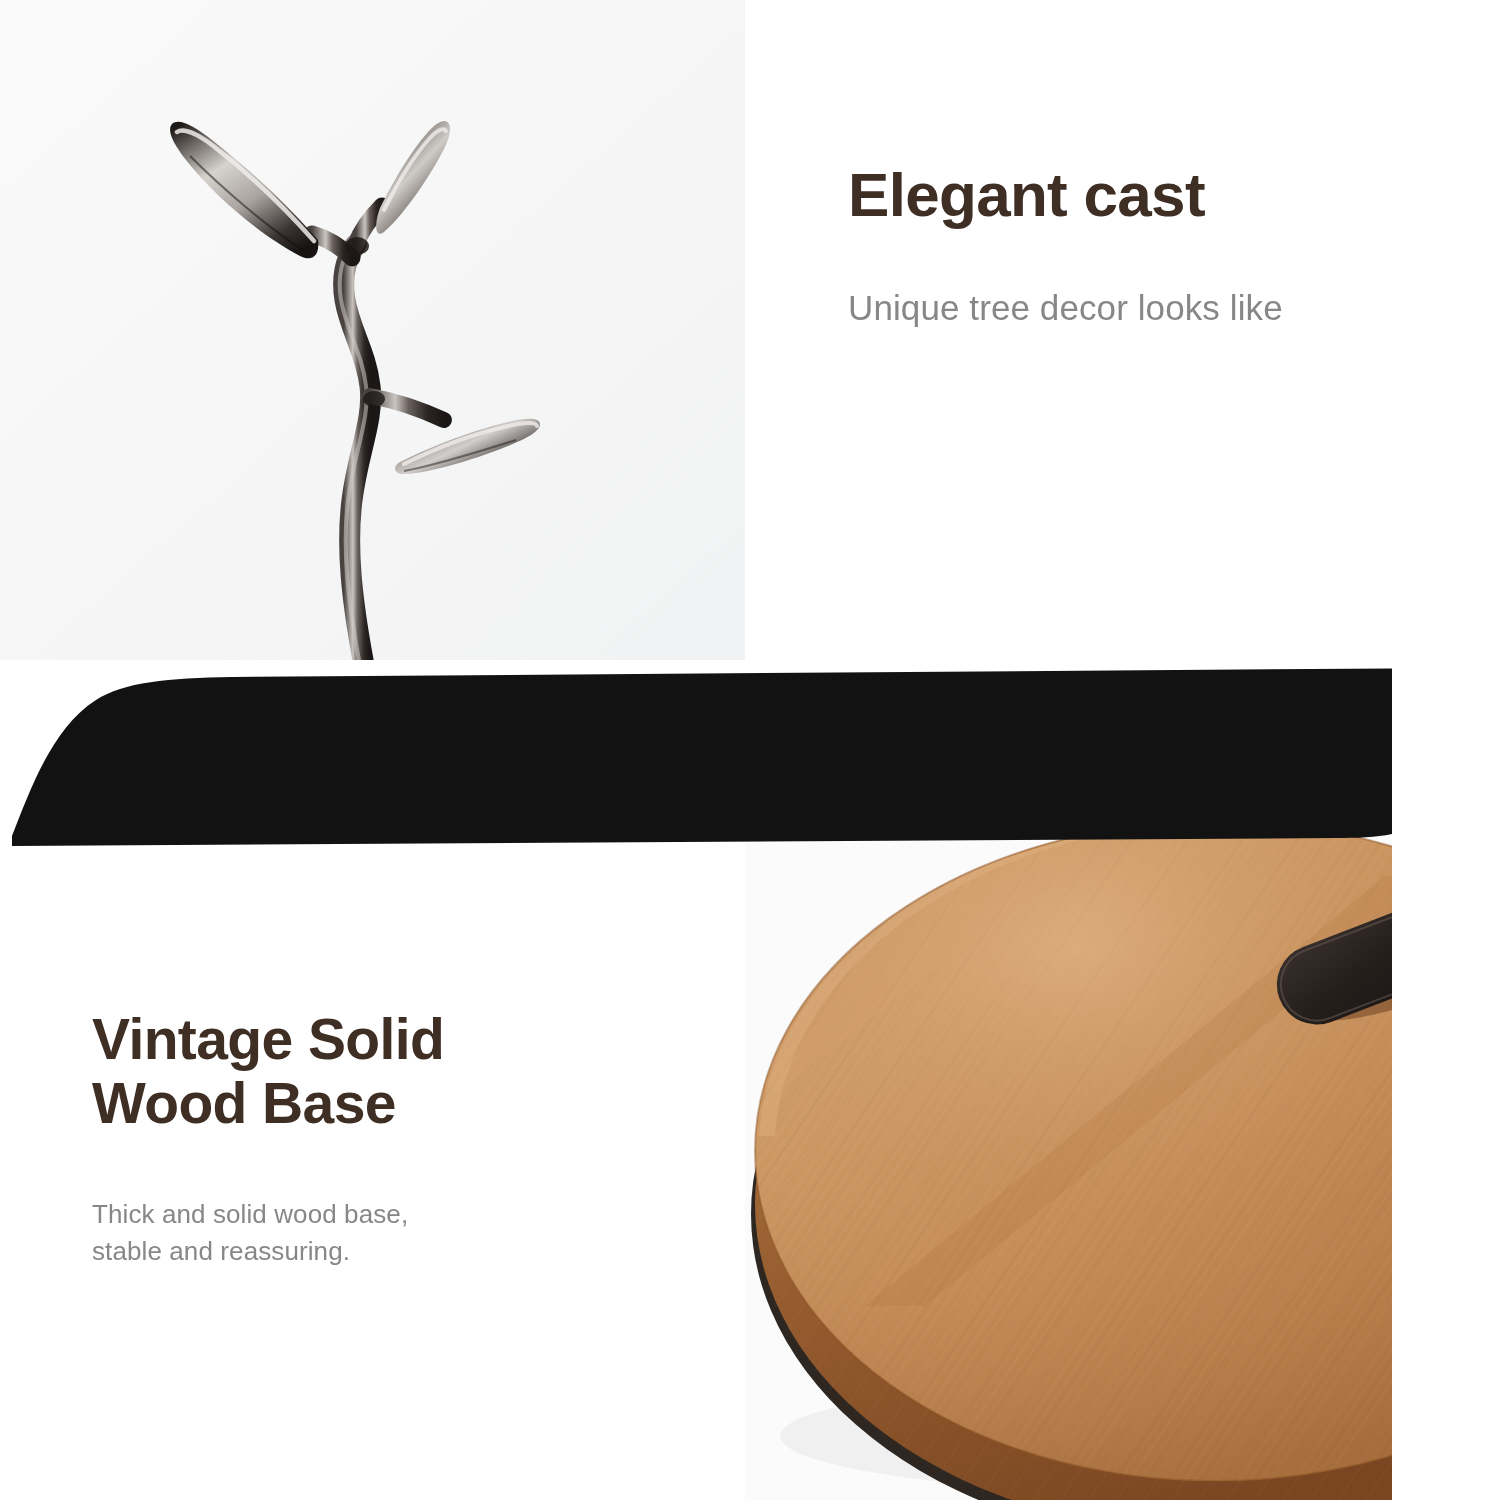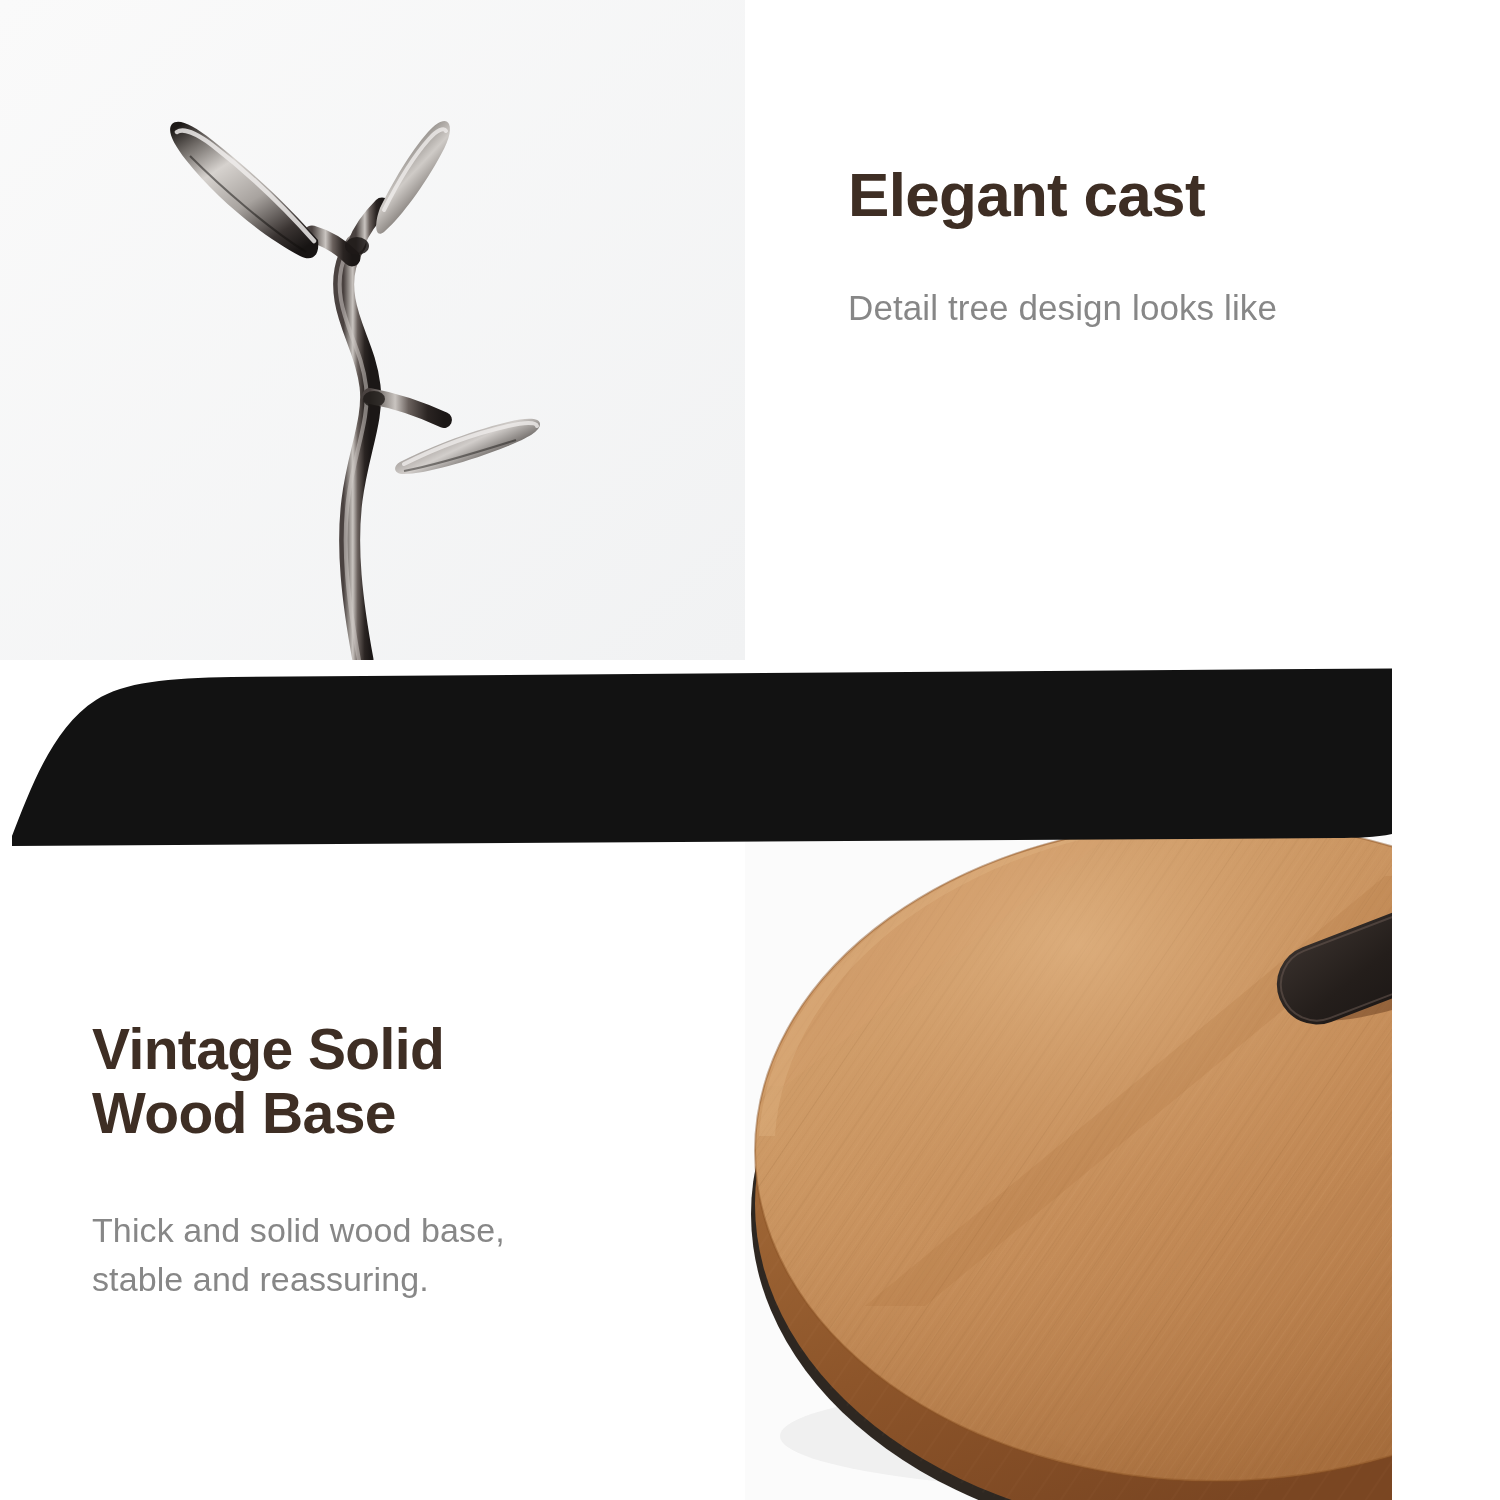--- a/index.html
+++ b/index.html
@@ -24,23 +24,23 @@
   .heading{
     font-size:62px;line-height:1.12;font-weight:bold;color:#3e2e24;
     letter-spacing:-0.7px;margin:0;
   }
   .subtext{
     font-size:35px;line-height:1.45;color:#878787;font-weight:400;
     margin:54px 0 0 0;letter-spacing:0.1px;
   }
 
   
-  #bl-text{position:absolute;left:92px;top:1008px;width:600px;margin-top:10px;}
+  #bl-text{position:absolute;left:92px;top:1008px;width:600px;}
   #bl-text .heading{font-size:57px;letter-spacing:-0.6px;}
-  #bl-text .subtext{font-size:34px;margin-top:60px;}
+  #bl-text .subtext{font-size:26px;margin-top:60px;}
 
   
   #banner{position:absolute;left:0;top:640px;width:1500px;height:210px;}
   #banner svg{display:block;width:1500px;height:210px;}
   #banner-label{
     position:absolute;left:0;top:640px;width:1500px;height:210px;
     display:flex;align-items:center;
   }
   #banner-label span{
     margin-left:487px;color:#ffffff;font-size:66px;font-weight:bold;
@@ -161,21 +161,21 @@
       <ellipse cx="357" cy="246" rx="12" ry="9" fill="#1d1917" opacity="0.85"></ellipse>
       <ellipse cx="374" cy="399" rx="11" ry="8" fill="#1d1917" opacity="0.8"></ellipse>
     </svg>
   </div>
 
   <div id="tr-text">
     <h2 class="heading">
       <span>Elegant cast</span><br>
     </h2>
     <p class="subtext">
-      <span>Detail tree design looks like</span><br>
+      <span>Unique tree decor looks like</span><br>
     </p>
   </div>
 
   <div id="bl-text">
     <h2 class="heading">
       <span>Vintage Solid</span><br>
       <span>Wood Base</span>
     </h2>
     <p class="subtext">
       <span>Thick and solid wood base,</span><br>

